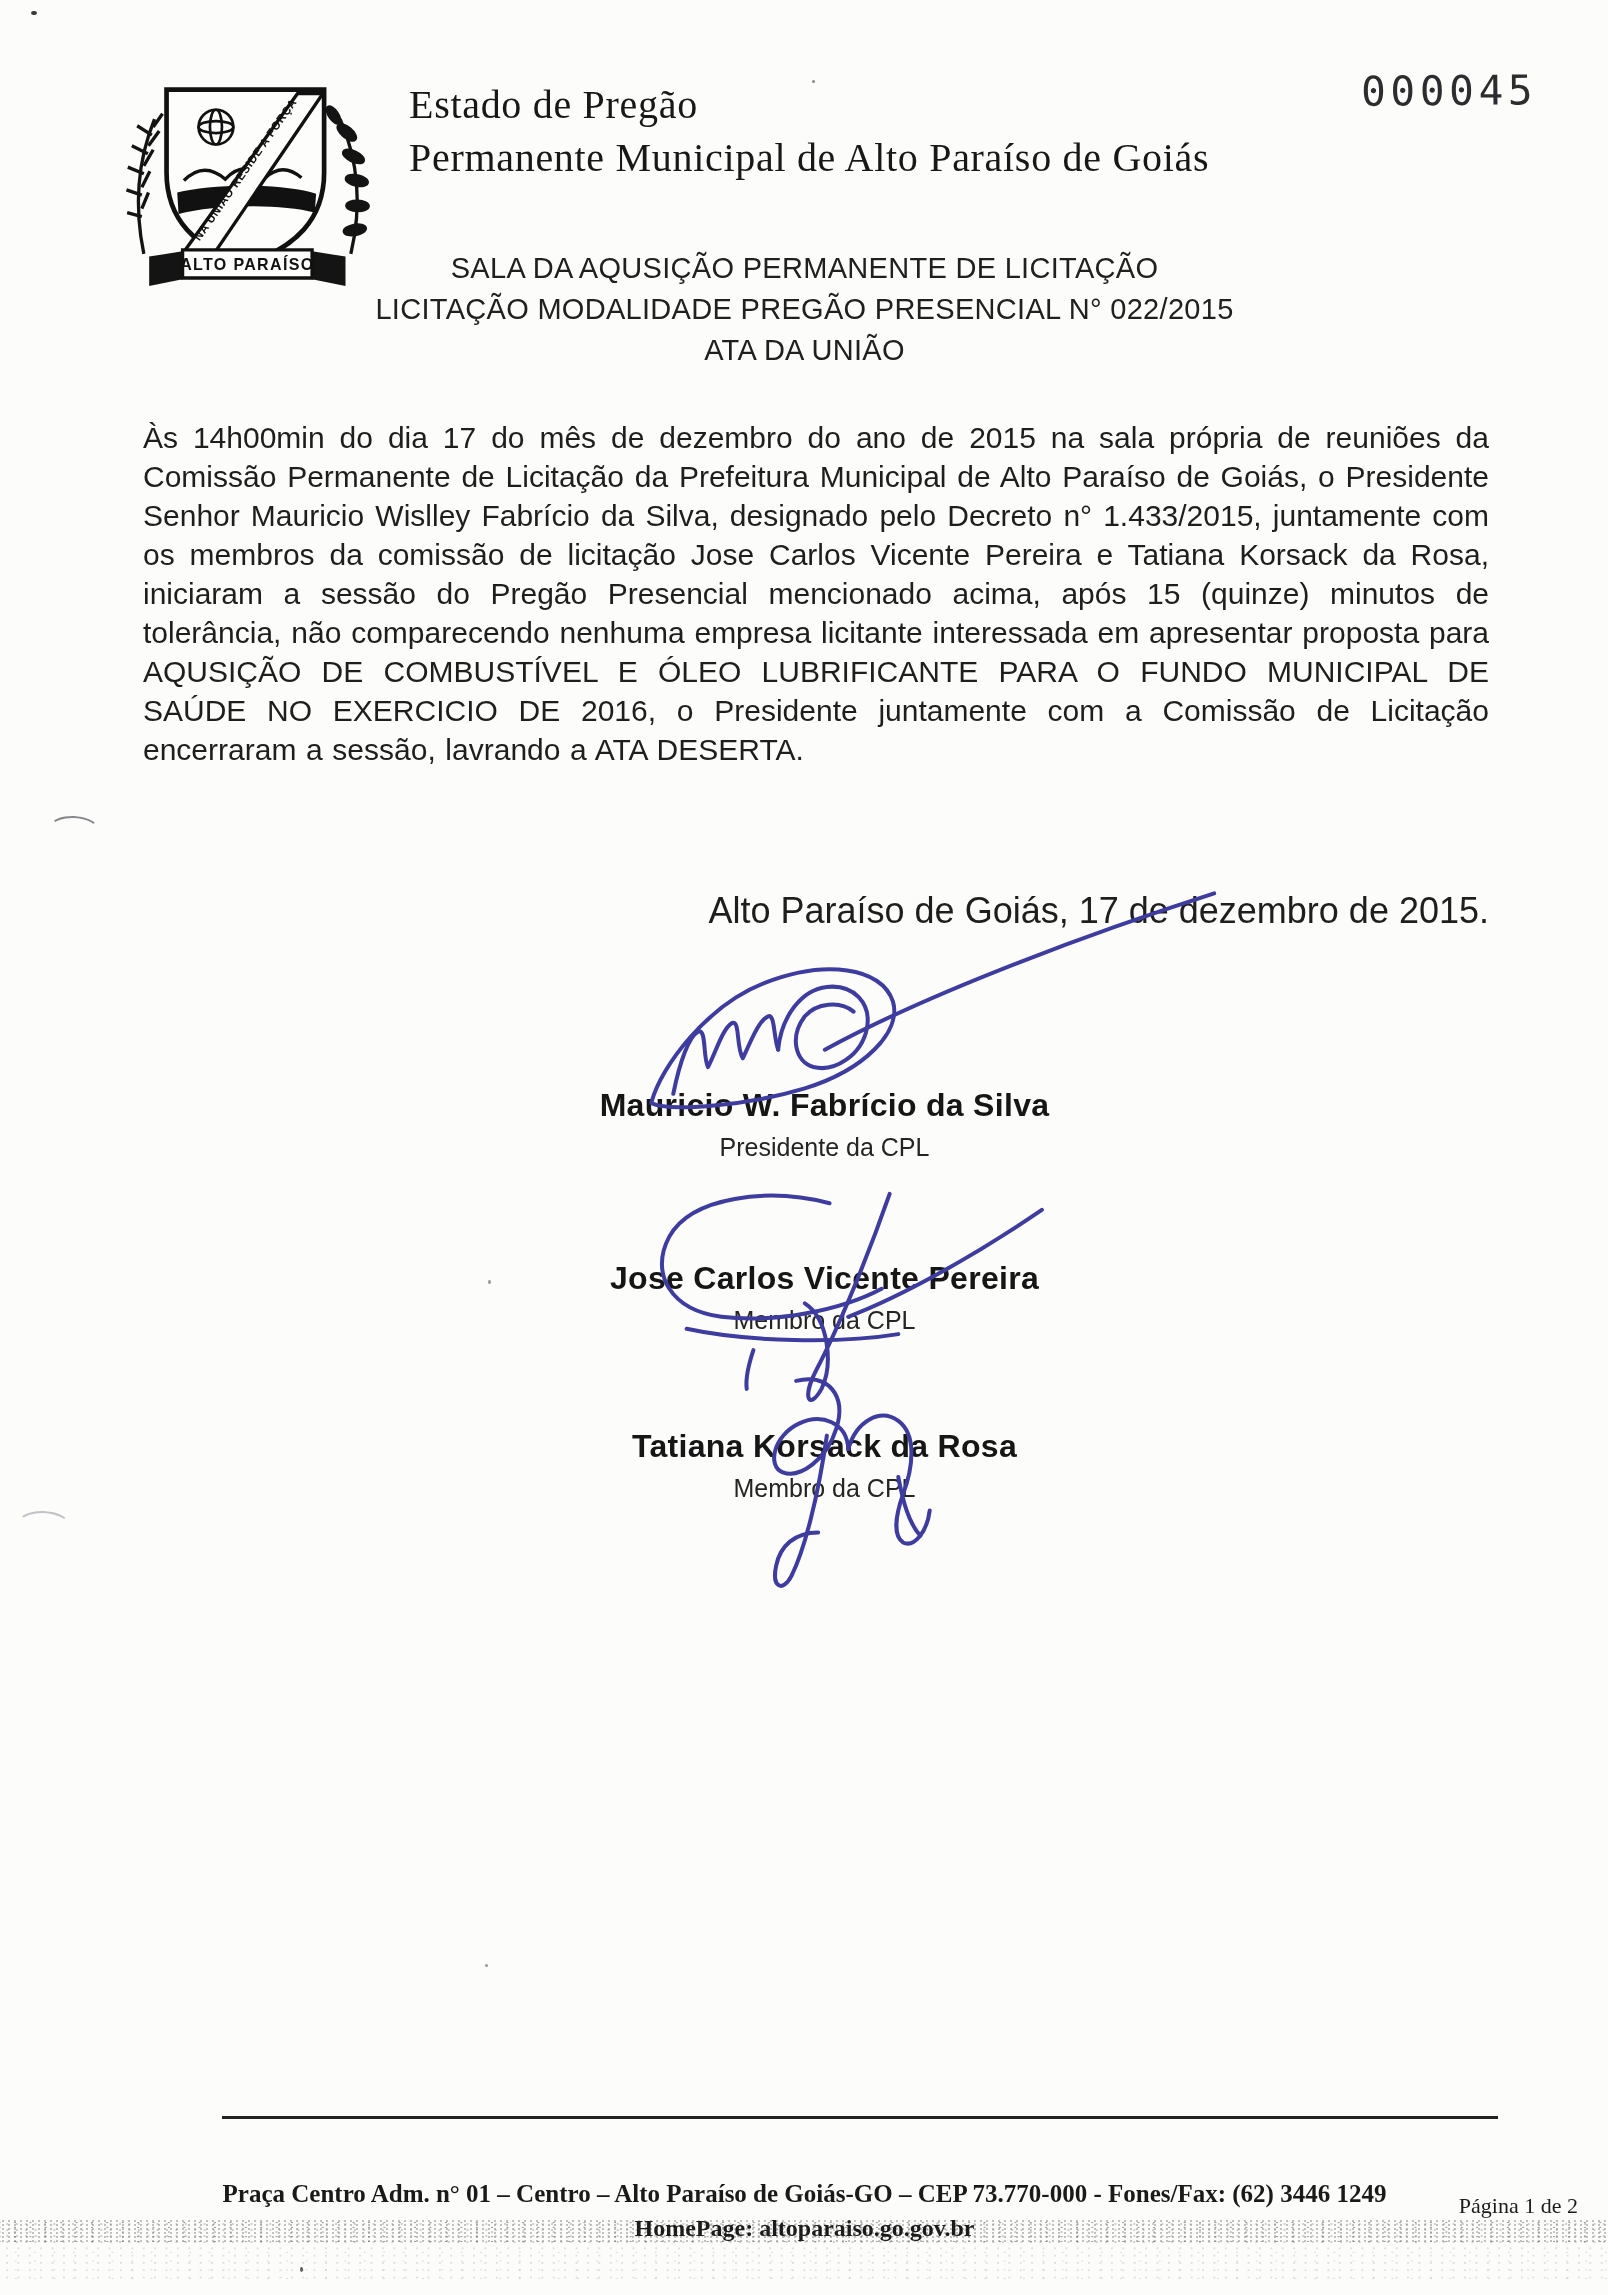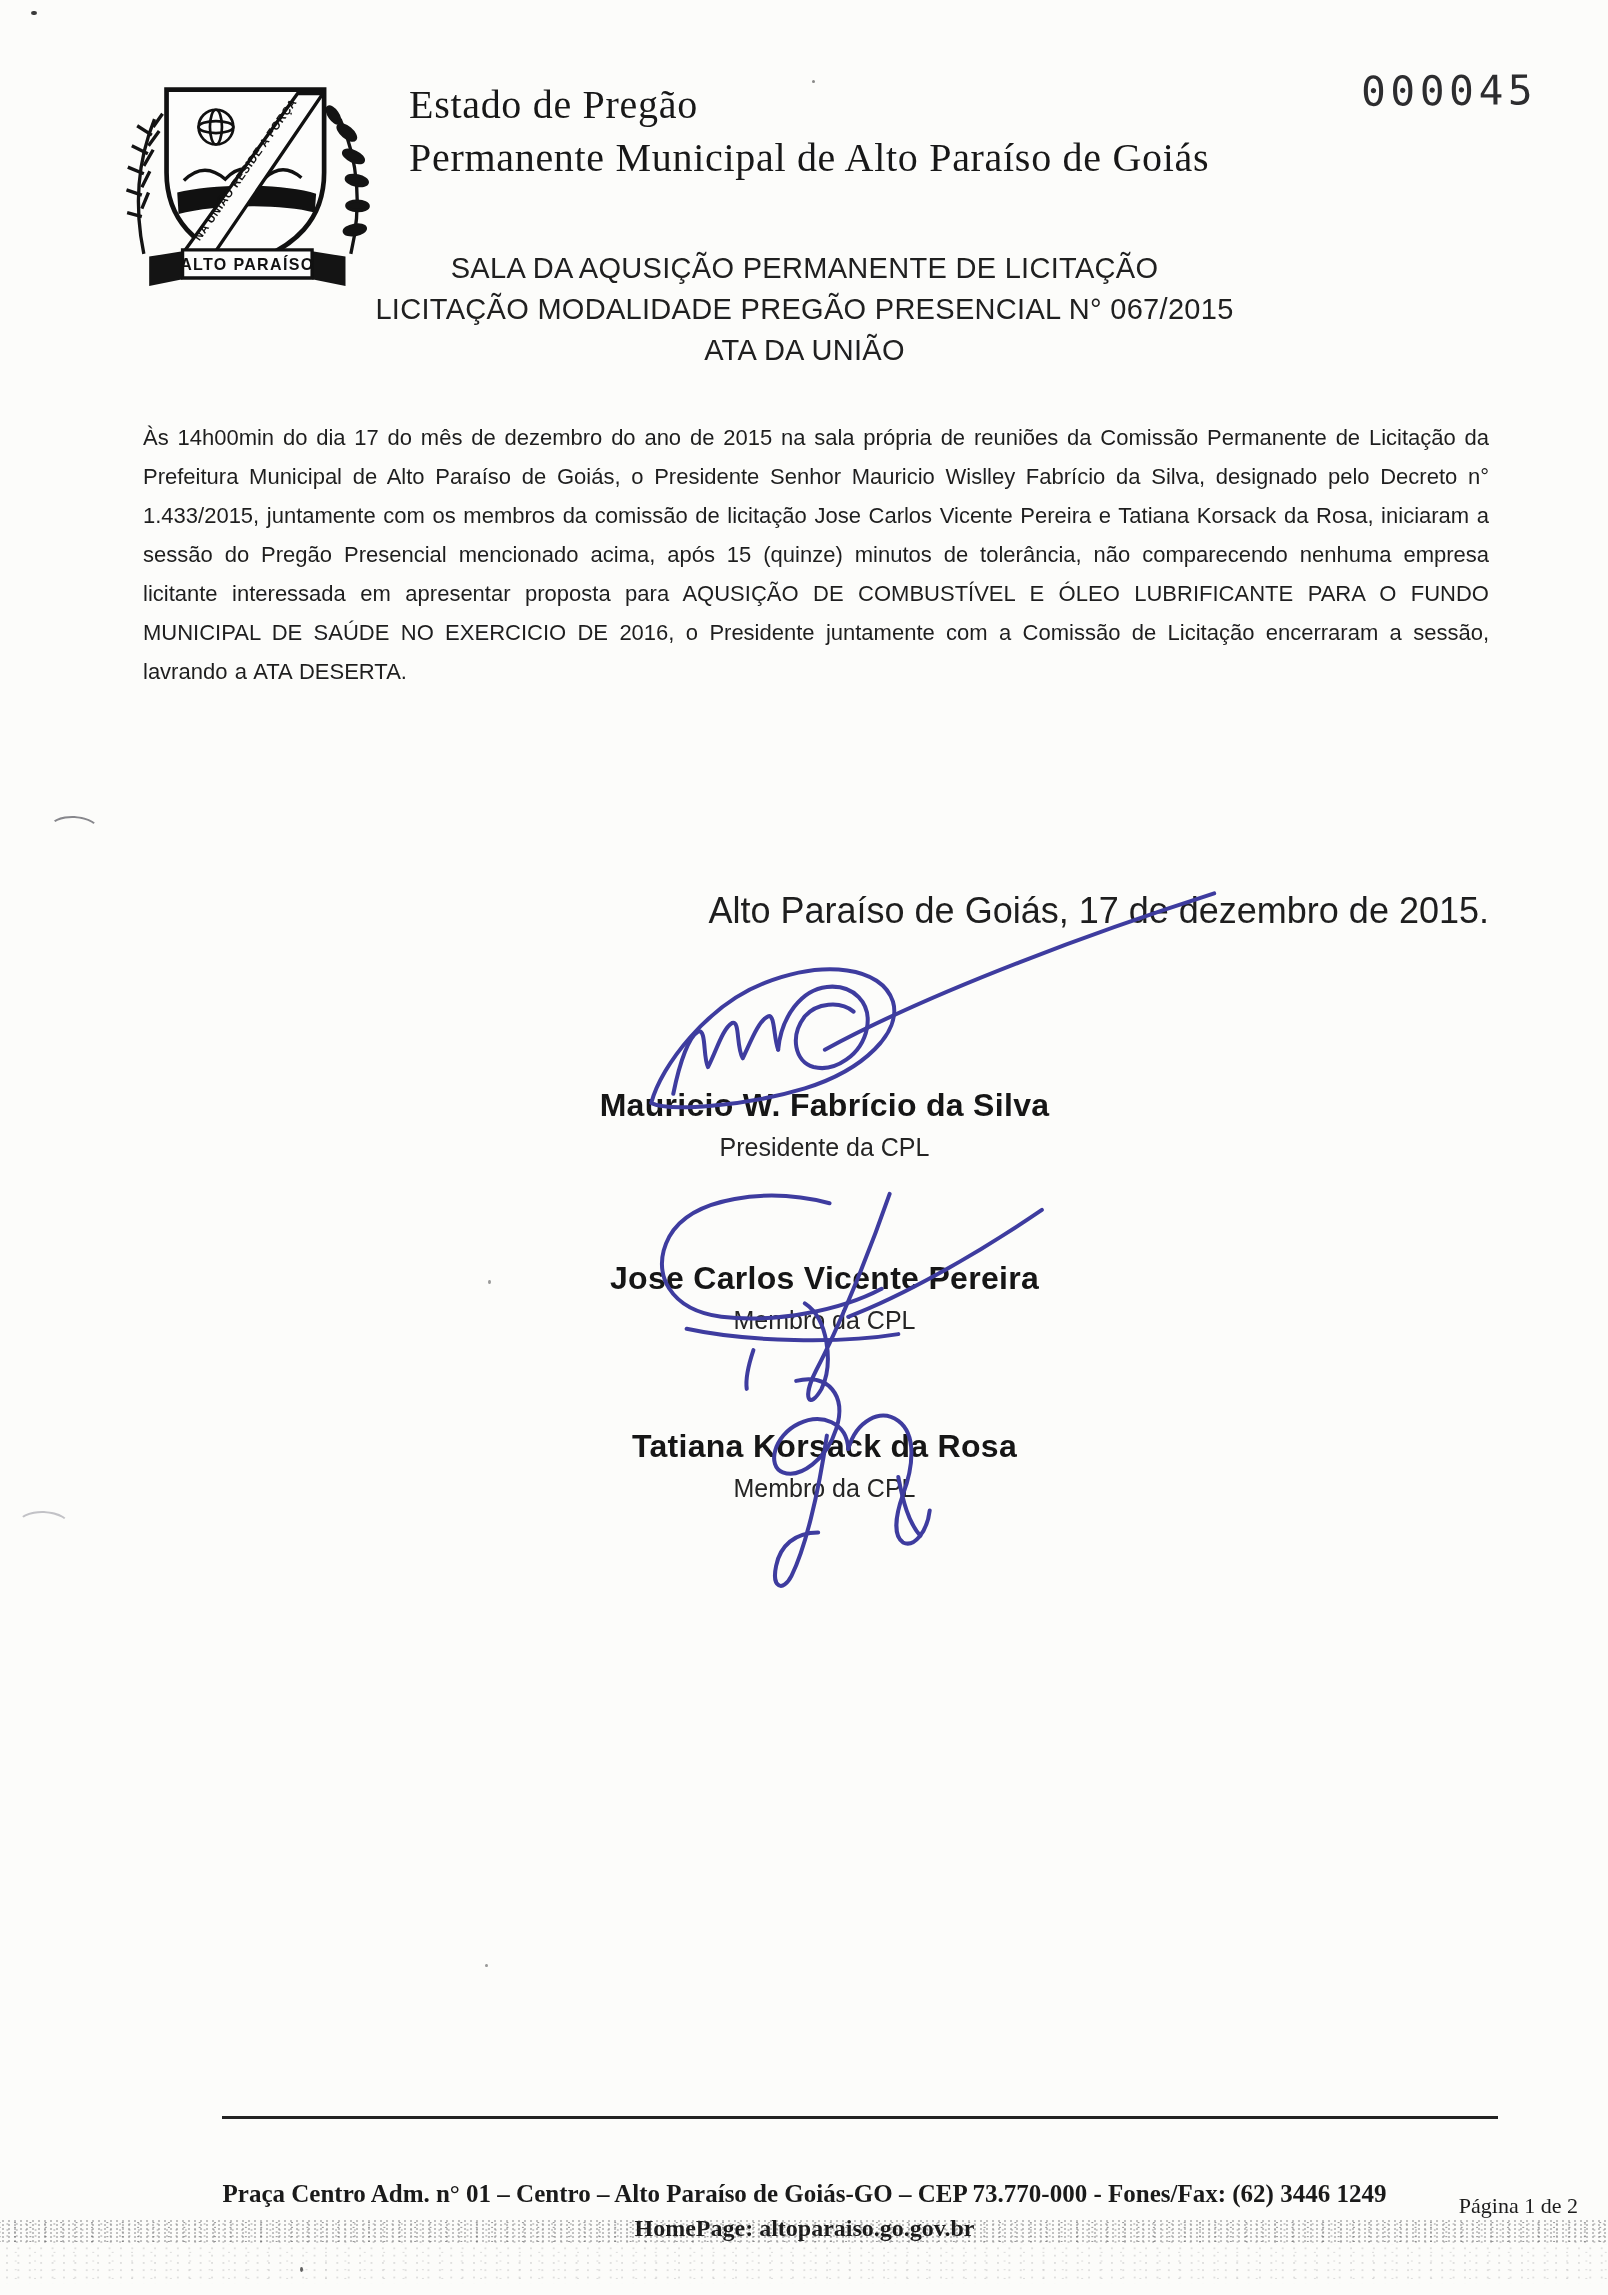--- a/index.html
+++ b/index.html
@@ -24,21 +24,21 @@
 
   
   .doc-title {
     position:absolute; left:0; top:248px; width:1609px; text-align:center;
     font-size:29px; line-height:41px; color:#202020; letter-spacing:0.3px;
   }
 
   
   .body-par {
     position:absolute; left:143px; top:418px; width:1346px;
-    font-size:22px; line-height:39px; text-align:justify; color:#1e1e1e;
+    font-size:30px; line-height:39px; text-align:justify; color:#1e1e1e;
     word-spacing:1.3px;
   }
 
   .dateline {
     position:absolute; right:120px; top:890px;
     font-size:36px; color:#1e1e1e;
   }
 
   
   .sig-block { position:absolute; left:20px; width:1609px; text-align:center; }
@@ -133,21 +133,21 @@
 
   <div class="org-block">
     <div class="org-state">Estado de Pregão</div>
     <div class="org-muni">Permanente Municipal de Alto Paraíso de Goiás</div>
   </div>
 
   <div class="stamp">000045</div>
 
   <div class="doc-title">
     <div>SALA DA AQUSIÇÃO PERMANENTE DE LICITAÇÃO</div>
-    <div>LICITAÇÃO MODALIDADE PREGÃO PRESENCIAL N° 067/2015</div>
+    <div>LICITAÇÃO MODALIDADE PREGÃO PRESENCIAL N° 022/2015</div>
     <div>ATA DA UNIÃO</div>
   </div>
 
   <p class="body-par">Às 14h00min do dia 17 do mês de dezembro do ano de 2015 na sala própria de reuniões da Comissão Permanente de Licitação da Prefeitura Municipal de Alto Paraíso de Goiás, o Presidente Senhor Mauricio Wislley Fabrício da Silva, designado pelo Decreto n° 1.433/2015, juntamente com os membros da comissão de licitação Jose Carlos Vicente Pereira e Tatiana Korsack da Rosa, iniciaram a sessão do Pregão Presencial mencionado acima, após 15 (quinze) minutos de tolerância, não comparecendo nenhuma empresa licitante interessada em apresentar proposta para AQUSIÇÃO DE COMBUSTÍVEL E ÓLEO LUBRIFICANTE PARA O FUNDO MUNICIPAL DE SAÚDE NO EXERCICIO DE 2016, o Presidente juntamente com a Comissão de Licitação encerraram a sessão, lavrando a ATA DESERTA.</p>
 
   <div class="dateline">Alto Paraíso de Goiás, 17 de dezembro de 2015.</div>
 
   <div class="sig-block sig1">
     <div class="sig-name">Mauricio W. Fabrício da Silva</div>
     <div class="sig-role">Presidente da CPL</div>

